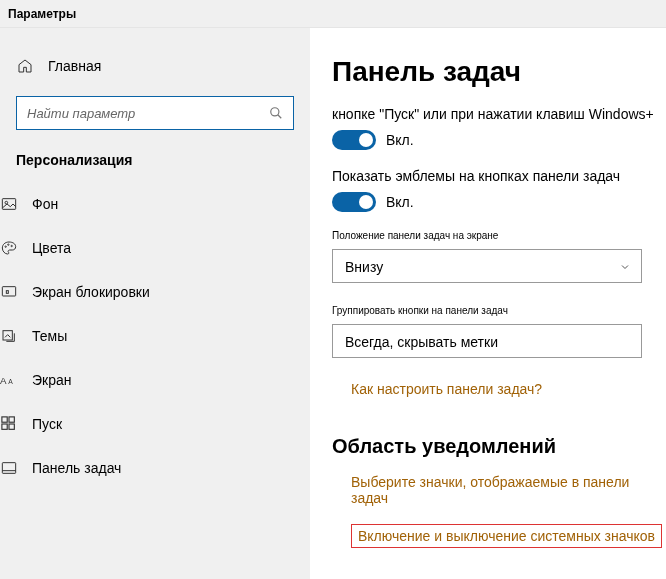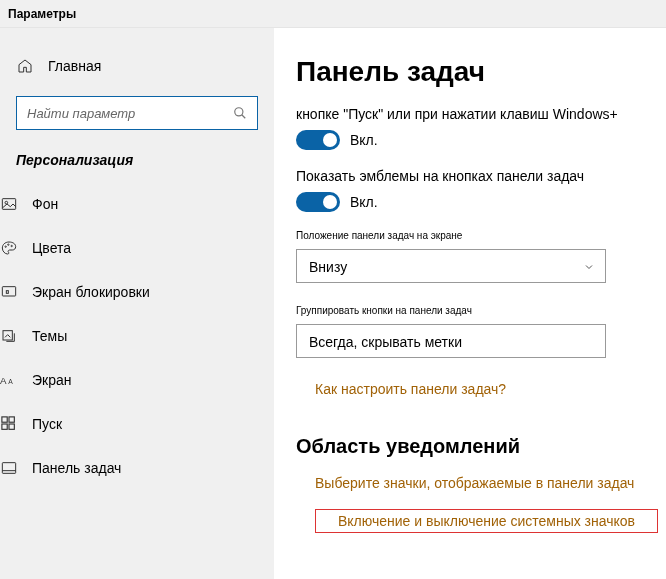--- a/index.html
+++ b/index.html
@@ -1,44 +1,44 @@
 <!DOCTYPE html>
 <html><head>
   <meta charset="utf-8">
   <style>
     * { margin: 0; padding: 0; box-sizing: border-box; font-family: "Segoe UI", Tahoma, sans-serif; }
     body { width: 666px; height: 579px; overflow: hidden; background: #fff; color: #000; }
     .window { display: flex; flex-direction: column; height: 100%; }
     .titlebar { height: 28px; display: flex; align-items: center; padding-left: 8px; font-size: 12px; background: #f0f0f0; border-bottom: 1px solid #e5e5e5; font-weight: bold; }
     .body { display: flex; flex: 1; min-height: 0; }
-    .sidebar { width: 274px; background: #f0f0f0; padding-top: 18px; }
+    .sidebar { width: 310px; background: #f0f0f0; padding-top: 18px; }
     .home-item { display: flex; align-items: center; height: 40px; padding-left: 16px; cursor: pointer; }
     .home-item .icon { width: 18px; height: 18px; display: flex; align-items: center; justify-content: center; margin-right: 14px; }
     .home-item span.lbl { font-size: 14px; }
     .search-wrap { margin: 10px 16px 0 16px; border: 1px solid #0a63a6; background: #fff; height: 34px; display: flex; align-items: center; padding: 0 10px; }
     .search-wrap input { border: none; outline: none; flex: 1; font-size: 13px; background: transparent; }
     .search-wrap input::placeholder { color: #666; font-style: italic; }
     .search-wrap .sicon { color: #777; }
-    .cat-title { padding: 22px 16px 14px 16px; font-size: 14px; font-weight: 600; font-style: italic; }
+    .cat-title { padding: 22px 16px 14px 16px; font-size: 14px; font-weight: 600; }
     .nav-item { display: flex; align-items: center; height: 44px; cursor: pointer; }
     .nav-item .icon { width: 18px; height: 18px; display: flex; align-items: center; justify-content: center; margin-right: 14px; color: #333; }
     .nav-item span.lbl { font-size: 14px; }
     .main { flex: 1; padding: 28px 0 0 22px; overflow: hidden; }
     .main h1 { font-size: 28px; font-weight: 600; margin-bottom: 18px; }
     .setting-text { font-size: 14px; margin-bottom: 8px; }
     .toggle-row { display: flex; align-items: center; margin-bottom: 18px; }
     .toggle { width: 44px; height: 20px; background: #0a63a6; border-radius: 10px; position: relative; cursor: pointer; margin-right: 10px; }
     .toggle::after { content: ""; position: absolute; right: 3px; top: 3px; width: 14px; height: 14px; background: #fff; border-radius: 50%; }
     .toggle-label { font-size: 14px; }
     .field-label { font-size: 10px; margin-top: 16px; margin-bottom: 8px; }
     .dropdown { border: 1px solid #999; height: 34px; display: flex; align-items: center; justify-content: space-between; padding: 2px 10px 0 12px; font-size: 14px; margin-bottom: 22px; width: 310px; cursor: pointer; }
     .dropdown .chev { color: #555; }
     .link { color: #a16207; font-size: 14px; cursor: pointer; margin-bottom: 18px; display: inline-block; margin-left: 19px; }
     .section-h { font-size: 20px; font-weight: 600; margin-top: 20px; margin-bottom: 16px; }
-    .link-boxed { border: 1px solid #d33; padding: 3px 22px; display: inline-block; }
+    .link-boxed { border: 1px solid #d33; padding: 3px 6px; display: inline-block; }
     svg { display: block; }
     .clip-right { width: 310px; }
   </style>
 </head>
 <body>
 
 <div class="window">
   <div class="titlebar">
     <span>Параметры</span>
   </div>

